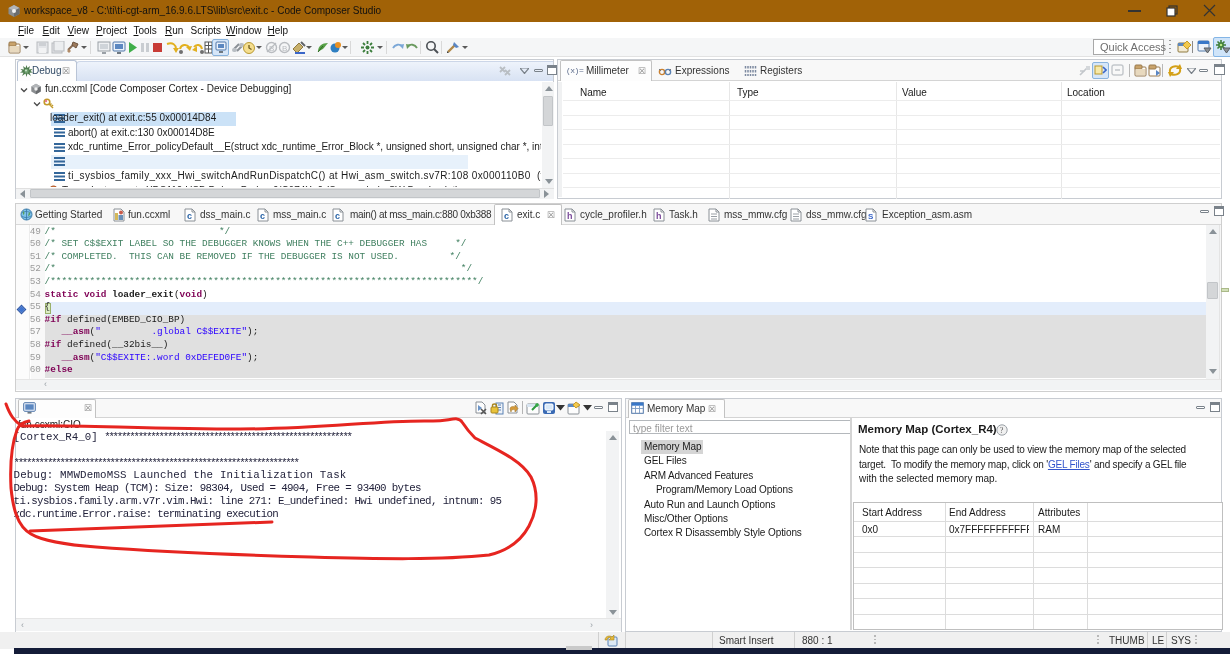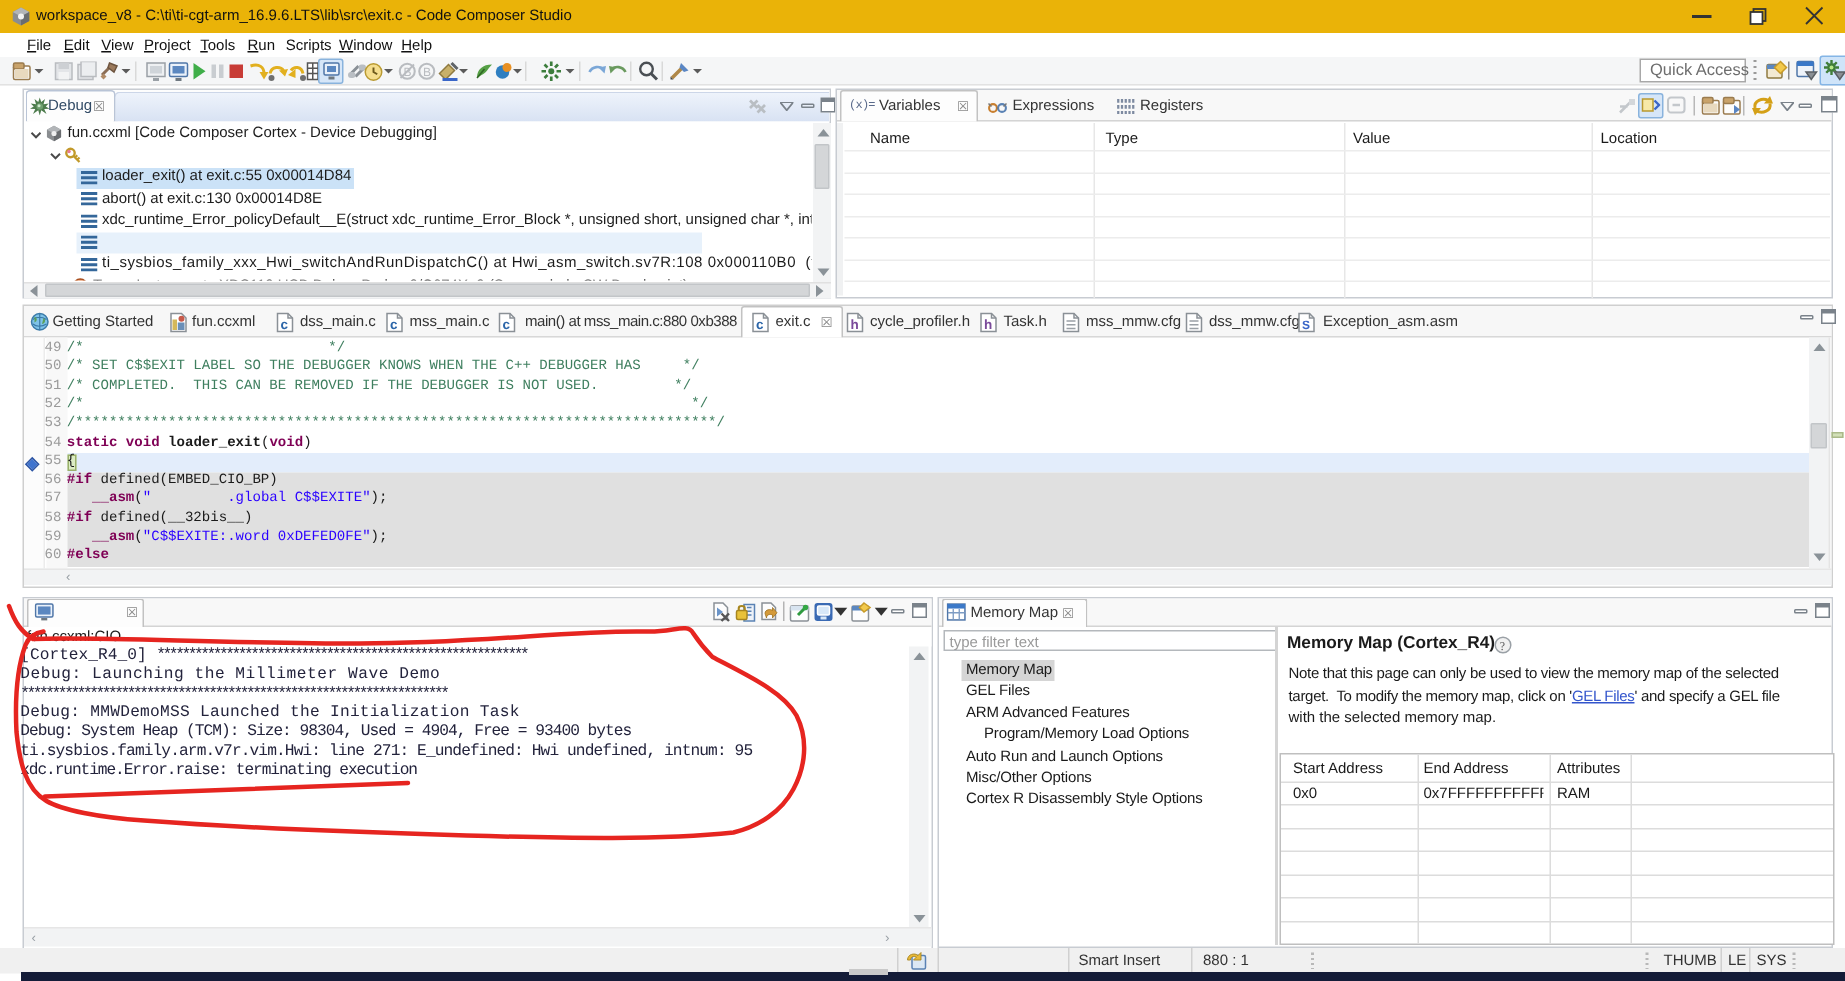--- a/index.html
+++ b/index.html
@@ -3,21 +3,21 @@
 <meta charset="utf-8">
 <style>
 * { margin:0; padding:0; box-sizing:border-box; }
 html,body { width:1230px; height:654px; overflow:hidden; }
 #root { position:absolute; top:0; left:0; width:1230px; height:654px; background:#ffffff;
   font-family:"Liberation Sans", sans-serif; font-size:10px; color:#1a1a1a; }
 .abs { position:absolute; }
 .mono { font-family:"Liberation Mono", monospace; }
 .nw { white-space:pre; }
 
-#titlebar { top:0; left:0; width:1230px; height:22px; background:#eab308; }
+#titlebar { top:0; left:0; width:1230px; height:22px; background:#a16207; }
 #title-text { left:24px; top:5px; font-size:10px; color:#111; }
 #menubar { top:22px; left:0; width:1230px; height:16px; background:#ffffff; }
 .menu-item { position:absolute; top:3px; font-size:10px; color:#111; }
 .menu-item u { text-decoration:underline; }
 #toolbar { top:38px; left:0; width:1230px; height:19px; background:#f5f6f7; border-bottom:1px solid #e2e2e2;}
 .tsep { position:absolute; top:3px; width:1px; height:13px; background:#d9d9d9; }
 .dd { position:absolute; top:8px; width:0; height:0; border-left:3px solid transparent; border-right:3px solid transparent; border-top:3.5px solid #5a5a5a; }
 
 .panel { position:absolute; background:#fff; border:1px solid #c8ccd2; }
 .ptab-row { position:absolute; left:0; top:0; right:0; height:21px; background:#f8f8f8; border-bottom:1px solid #d4d4d4; }
@@ -263,21 +263,21 @@
           <circle cx="4" cy="4" r="2.8" fill="none" stroke="#c29a2a" stroke-width="1.6"></circle>
           <path d="M6,6 L10,10 M8.5,8.5 L10,7 M7,7 L8.5,5.5" stroke="#c29a2a" stroke-width="1.5"></path>
           <circle cx="3" cy="3" r="1.2" fill="#e87a90"></circle>
         </svg>
     <div class="abs" style="left:35px;top:29.6px;width:185px;height:14px;background:#cbe2f7"></div>
     <svg class="abs" style="left:38px;top:32px" width="11" height="9" viewBox="0 0 11 9">
           <rect x="0" y="0" width="11" height="2" fill="#34679a"></rect>
           <rect x="0" y="3.5" width="11" height="2" fill="#34679a"></rect>
           <rect x="0" y="7" width="11" height="2" fill="#34679a"></rect>
         </svg>
-    <div class="abs nw" style="left:52px;top:30.1px;">loader_exit() at exit.c:55 0x00014D84</div>
+    <div class="abs nw" style="left:34px;top:30.1px;">loader_exit() at exit.c:55 0x00014D84</div>
     <svg class="abs" style="left:38px;top:46px" width="11" height="9" viewBox="0 0 11 9">
           <rect x="0" y="0" width="11" height="2" fill="#34679a"></rect>
           <rect x="0" y="3.5" width="11" height="2" fill="#34679a"></rect>
           <rect x="0" y="7" width="11" height="2" fill="#34679a"></rect>
         </svg>
     <div class="abs nw" style="left:52px;top:44.7px;">abort() at exit.c:130 0x00014D8E</div>
     <svg class="abs" style="left:38px;top:61px" width="11" height="9" viewBox="0 0 11 9">
           <rect x="0" y="0" width="11" height="2" fill="#34679a"></rect>
           <rect x="0" y="3.5" width="11" height="2" fill="#34679a"></rect>
           <rect x="0" y="7" width="11" height="2" fill="#34679a"></rect>
@@ -308,21 +308,21 @@
   <div class="sb-track" style="left:0px;top:128px;width:538px;height:11px;border-top:1px solid #e0e0e0"></div>
   <div class="tri-left" style="left:4px;top:130px;"></div>
   <div class="tri-right" style="left:528px;top:130px;"></div>
   <div class="sb-thumb" style="left:14px;top:129px;width:510px;height:9px;"></div>
 </div>
 
 <div class="panel" style="left:557px;top:59px;width:665px;height:140px;">
   <div class="ptab-row"></div>
   <div class="ptab-sel" style="left:2px;width:92px;"></div>
   <div class="tabtxt mono" style="left:8px;top:6px;font-size:8px;color:#5a6a8a;letter-spacing:-0.5px">(x)=</div>
-  <div class="tabtxt" style="left:28px;">Variables</div>
+  <div class="tabtxt" style="left:28px;">Millimeter</div>
   <div class="abs" style="left:80px;top:6px;font-size:9px;color:#8a8a8a">☒</div>
   <svg class="abs" style="left:100px;top:5px" width="14" height="12" viewBox="0 0 14 12">
         <circle cx="4" cy="7" r="2.6" fill="none" stroke="#c87f2f" stroke-width="1.4"></circle>
         <circle cx="10" cy="7" r="2.6" fill="none" stroke="#5a82b4" stroke-width="1.4"></circle>
         <path d="M6.5,7 H7.5 M1,4 L3,6 M13,4 L11,6" stroke="#777" stroke-width="1"></path>
       </svg>
   <div class="tabtxt" style="left:117px;">Expressions</div>
   <svg class="abs" style="left:186px;top:5px" width="13" height="12" viewBox="0 0 13 12">
         <path d="M1.5,1 V11 M4,1 V11 M6.5,1 V11 M9,1 V11 M11.5,1 V11" stroke="#7d8aa0" stroke-width="1.5" stroke-dasharray="2.5,1.5"></path>
       </svg>
@@ -545,21 +545,20 @@
         <polygon points="0,0 9,0 4.5,5.5" fill="#333"></polygon>
       </svg>
   <div class="abs" style="left:578px;top:7px;width:9px;height:3px;border:1px solid #7a828a;background:#fff;border-radius:1px"></div>
   <div class="abs" style="left:592px;top:3px;width:10px;height:10px;border:1px solid #7a828a;background:#fff;border-top-width:3px;"></div>
 
   <div class="abs" style="left:0;top:19px;right:0;height:13px;background:#fff;"></div>
   <div class="abs" style="left:2px;top:20px;font-size:10px;color:#1a1a1a">fun.ccxml:CIO</div>
 
   <div id="conbody" class="mono abs" style="left:-2.5px;top:32px;width:590px;height:187px;font-size:10.8px;line-height:12.75px;color:#23233c;">
     <div class="abs nw" style="top:0.0px;left:0px;">[Cortex_R4_0] <span style="letter-spacing:-2.3px">***********************************************************</span></div>
-    <div class="abs nw" style="top:12.75px;left:0px;letter-spacing:0.35px">Debug: Launching the Millimeter Wave Demo</div>
     <div class="abs nw" style="top:25.5px;left:0px;"><span style="letter-spacing:-2.3px">********************************************************************</span></div>
     <div class="abs nw" style="top:38.25px;left:0px;letter-spacing:0.18px">Debug: MMWDemoMSS Launched the Initialization Task</div>
     <div class="abs nw" style="top:51.0px;left:0px;letter-spacing:-0.66px">Debug: System Heap (TCM): Size: 98304, Used = 4904, Free = 93400 bytes</div>
     <div class="abs nw" style="top:63.75px;left:0px;letter-spacing:-0.6px">ti.sysbios.family.arm.v7r.vim.Hwi: line 271: E_undefined: Hwi undefined, intnum: 95</div>
     <div class="abs nw" style="top:76.5px;left:0px;letter-spacing:-0.73px">xdc.runtime.Error.raise: terminating execution</div>
   </div>
 
   <div class="sb-track" style="left:590px;top:32px;width:13px;height:187px;"></div>
   <div class="tri-up" style="left:593px;top:36px;"></div>
   <div class="tri-down" style="left:593px;top:211px;"></div>

